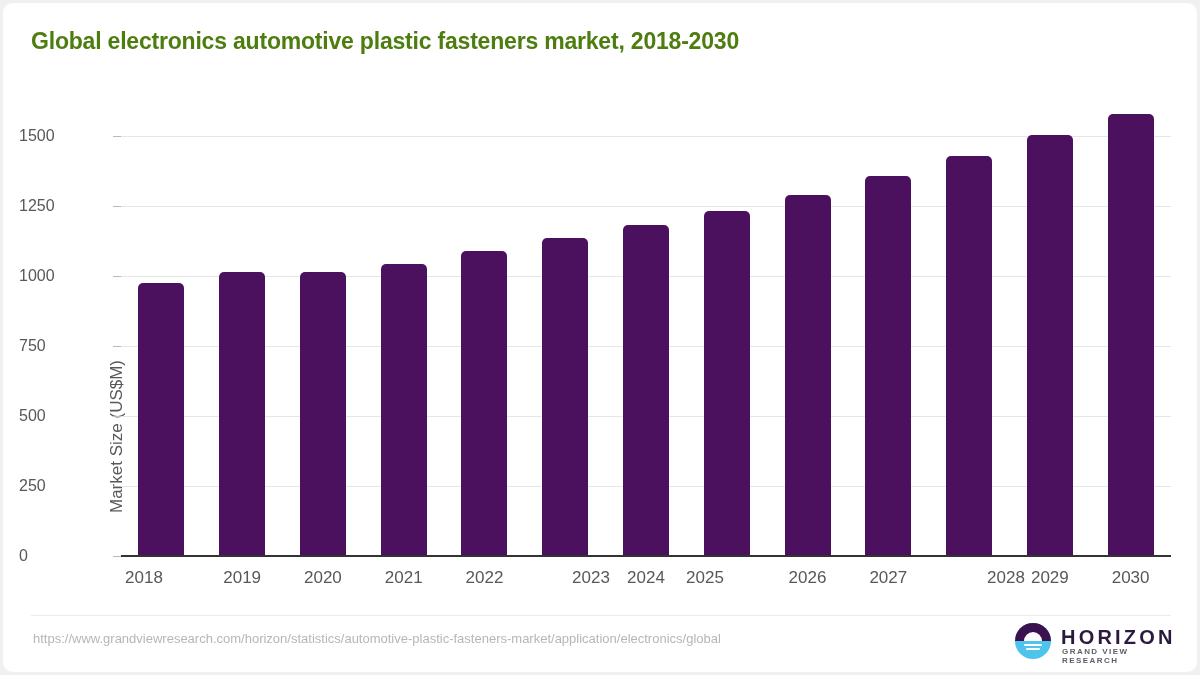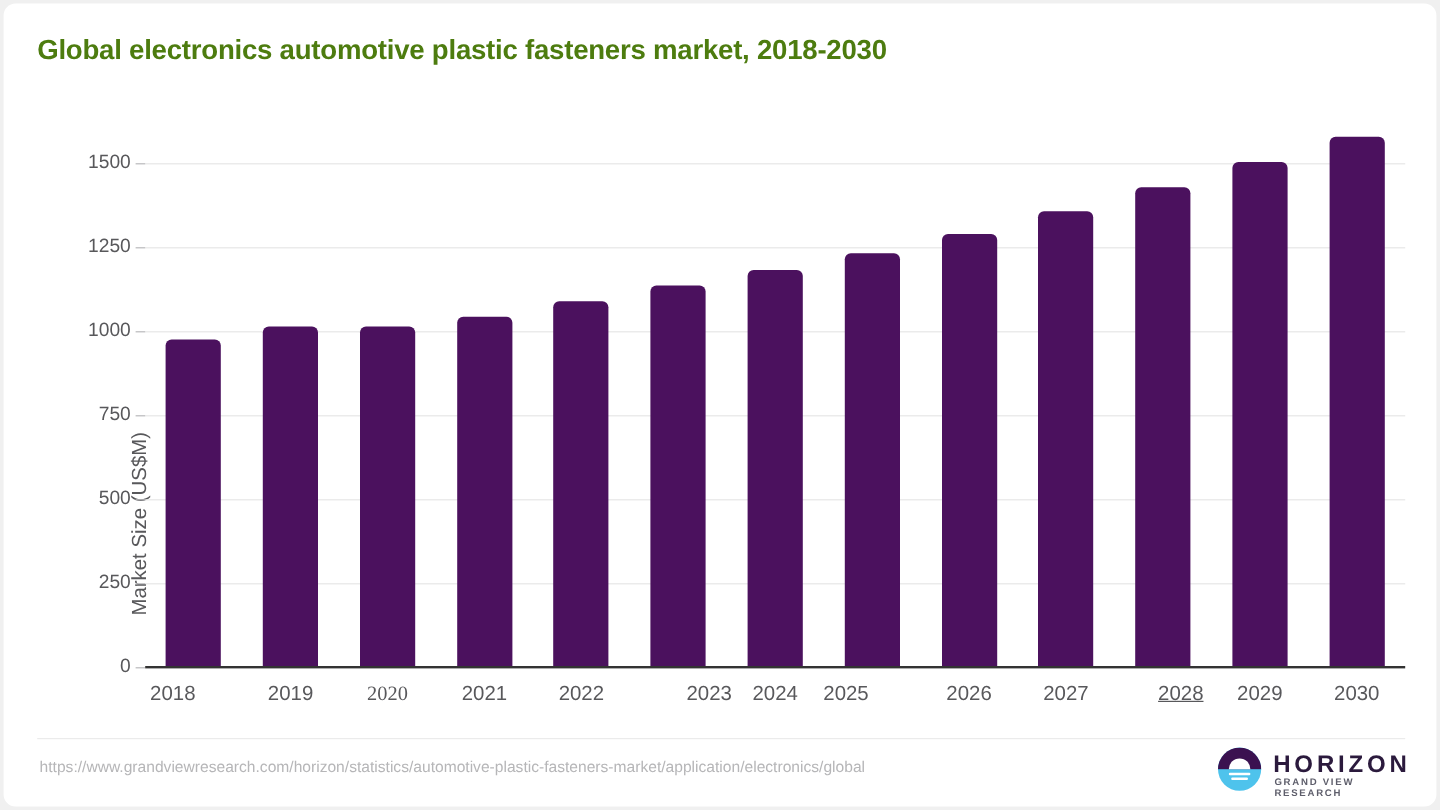--- a/index.html
+++ b/index.html
@@ -58,21 +58,20 @@
     left: 0;
     width: 100%;
     height: 2px;
     background: #333333;
     bottom: 0;
   }
   .ytick-label {
     position: absolute;
     right: 1062px;
     width: 90px;
-    text-align: right;
     font-size: 16px;
     color: #58585b;
     transform: translateY(-50%);
     white-space: nowrap;
   }
   .ytick-mark {
     position: absolute;
     left: -8px;
     width: 8px;
     height: 1px;
@@ -234,29 +233,29 @@
         <div class="bar" title="2028: 1430" style="left: 825.077px; width: 46px; height: 400.4px; background: rgb(75, 17, 94);"></div>
         <div class="bar" title="2029: 1503" style="left: 905.846px; width: 46px; height: 420.84px; background: rgb(75, 17, 94);"></div>
         <div class="bar" title="2030: 1580" style="left: 986.615px; width: 46px; height: 442.4px; background: rgb(75, 17, 94);"></div>
       </div>
 
     <div class="axis-line"></div>
 
     <div id="xlabels">
         <div class="xtick-label" style="left: 23px;">2018</div>
         <div class="xtick-label" style="left: 121.154px;">2019</div>
-        <div class="xtick-label" style="left: 201.923px; font-family: Liberation Serif, serif;">2020</div>
+        <div class="xtick-label" style="left: 201.923px;">2020</div>
         <div class="xtick-label" style="left: 282.692px;">2021</div>
         <div class="xtick-label" style="left: 363.462px;">2022</div>
         <div class="xtick-label" style="left: 470px;">2023</div>
         <div class="xtick-label" style="left: 525px;">2024</div>
         <div class="xtick-label" style="left: 584px;">2025</div>
         <div class="xtick-label" style="left: 686.538px;">2026</div>
         <div class="xtick-label" style="left: 767.308px;">2027</div>
-        <div class="xtick-label" style="left: 863px; text-decoration: underline;">2028</div>
+        <div class="xtick-label" style="left: 885px;">2028</div>
         <div class="xtick-label" style="left: 928.846px;">2029</div>
         <div class="xtick-label" style="left: 1009.62px;">2030</div>
       </div>
   </div>
 
   <div class="footer-rule"></div>
 
   <div class="source-url">https://www.grandviewresearch.com/horizon/statistics/automotive-plastic-fasteners-market/application/electronics/global</div>
 
   <div class="logo">

